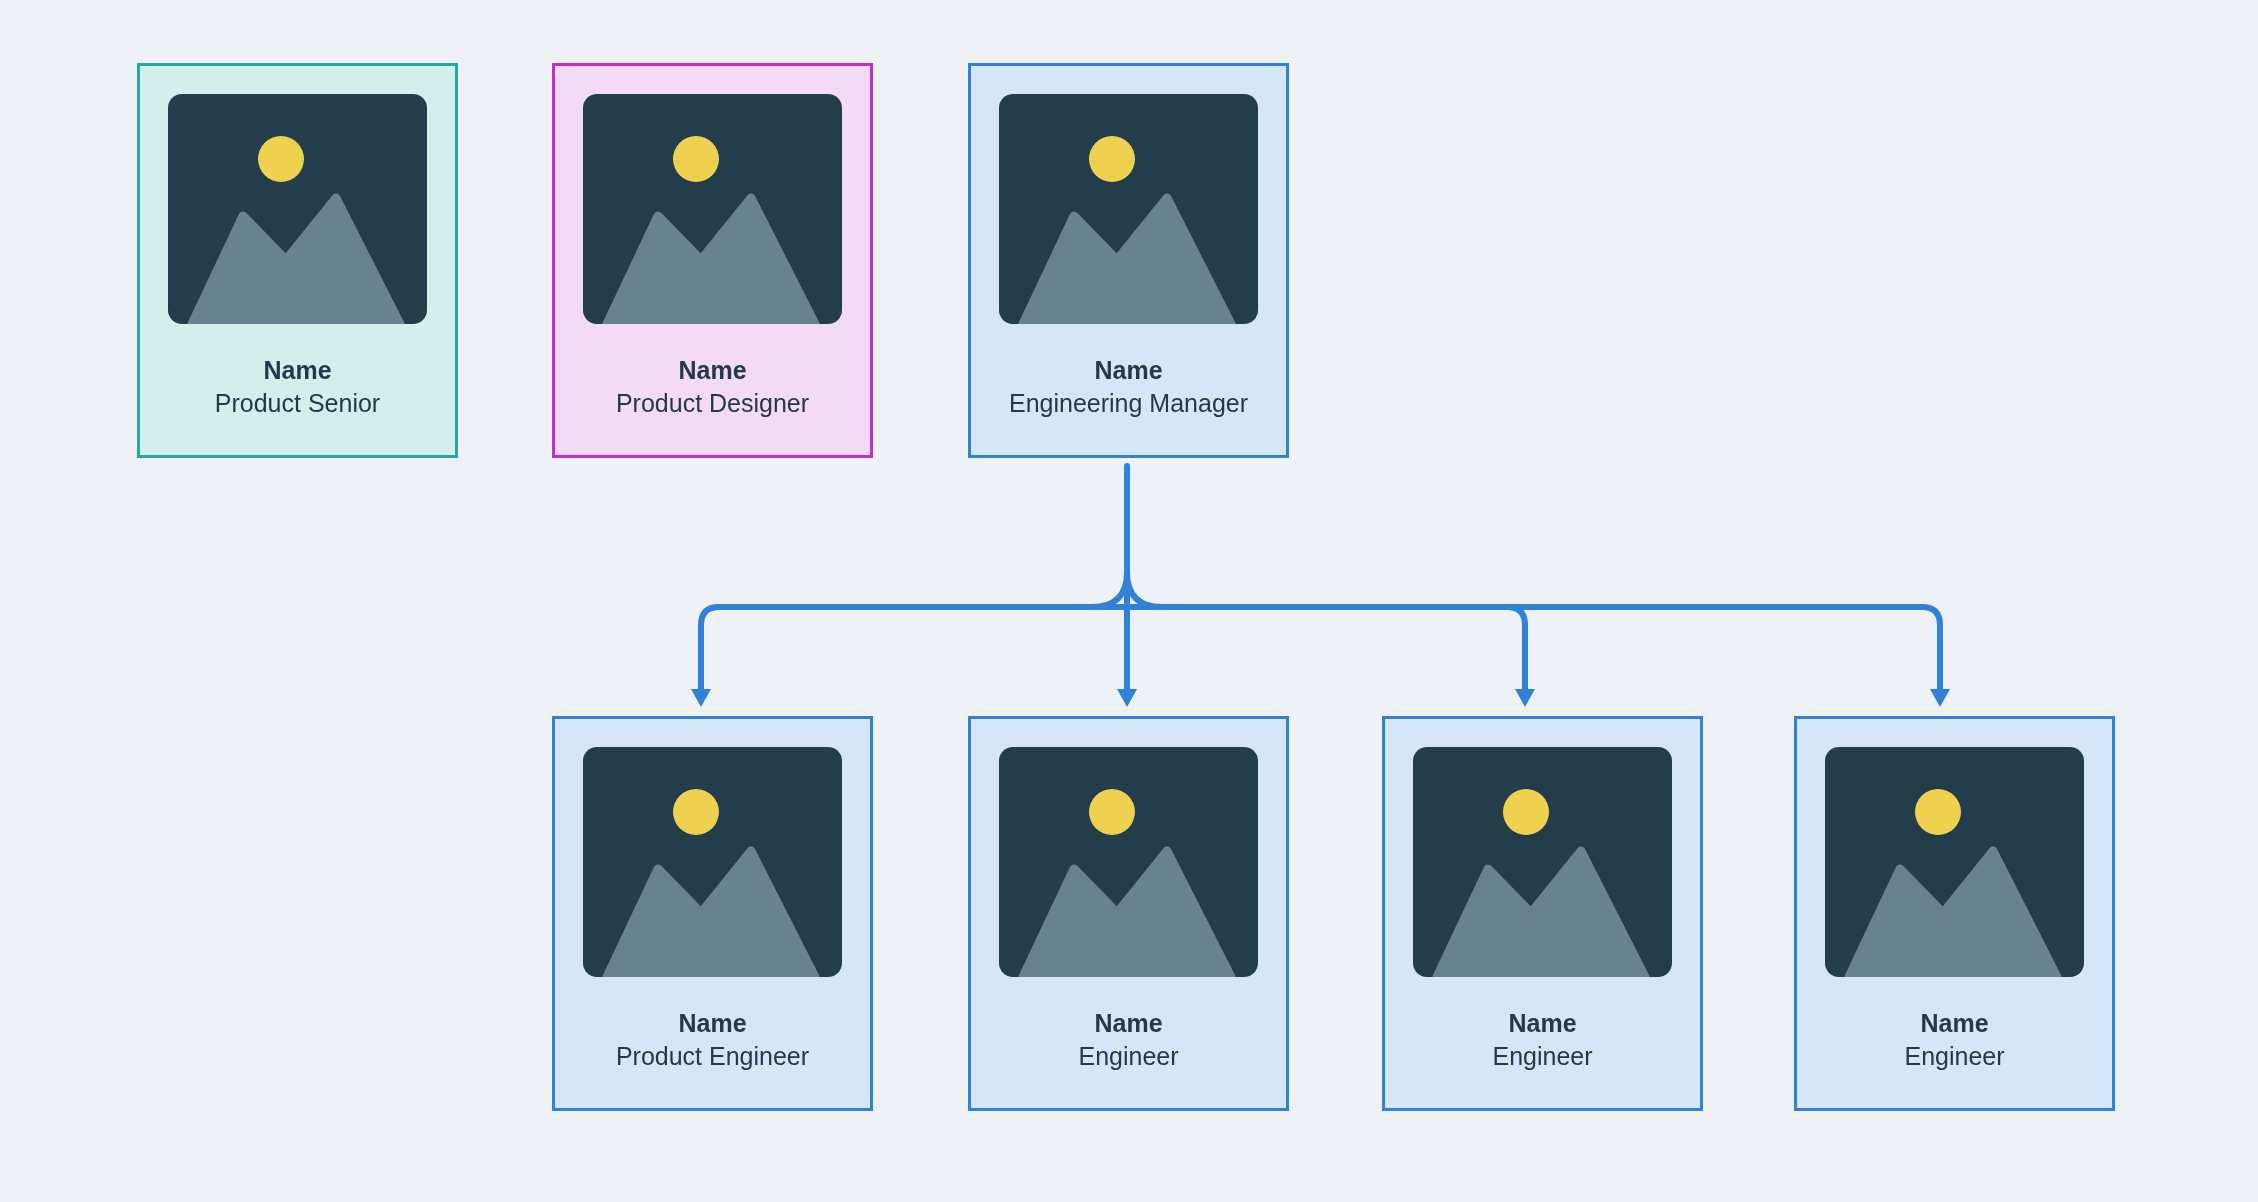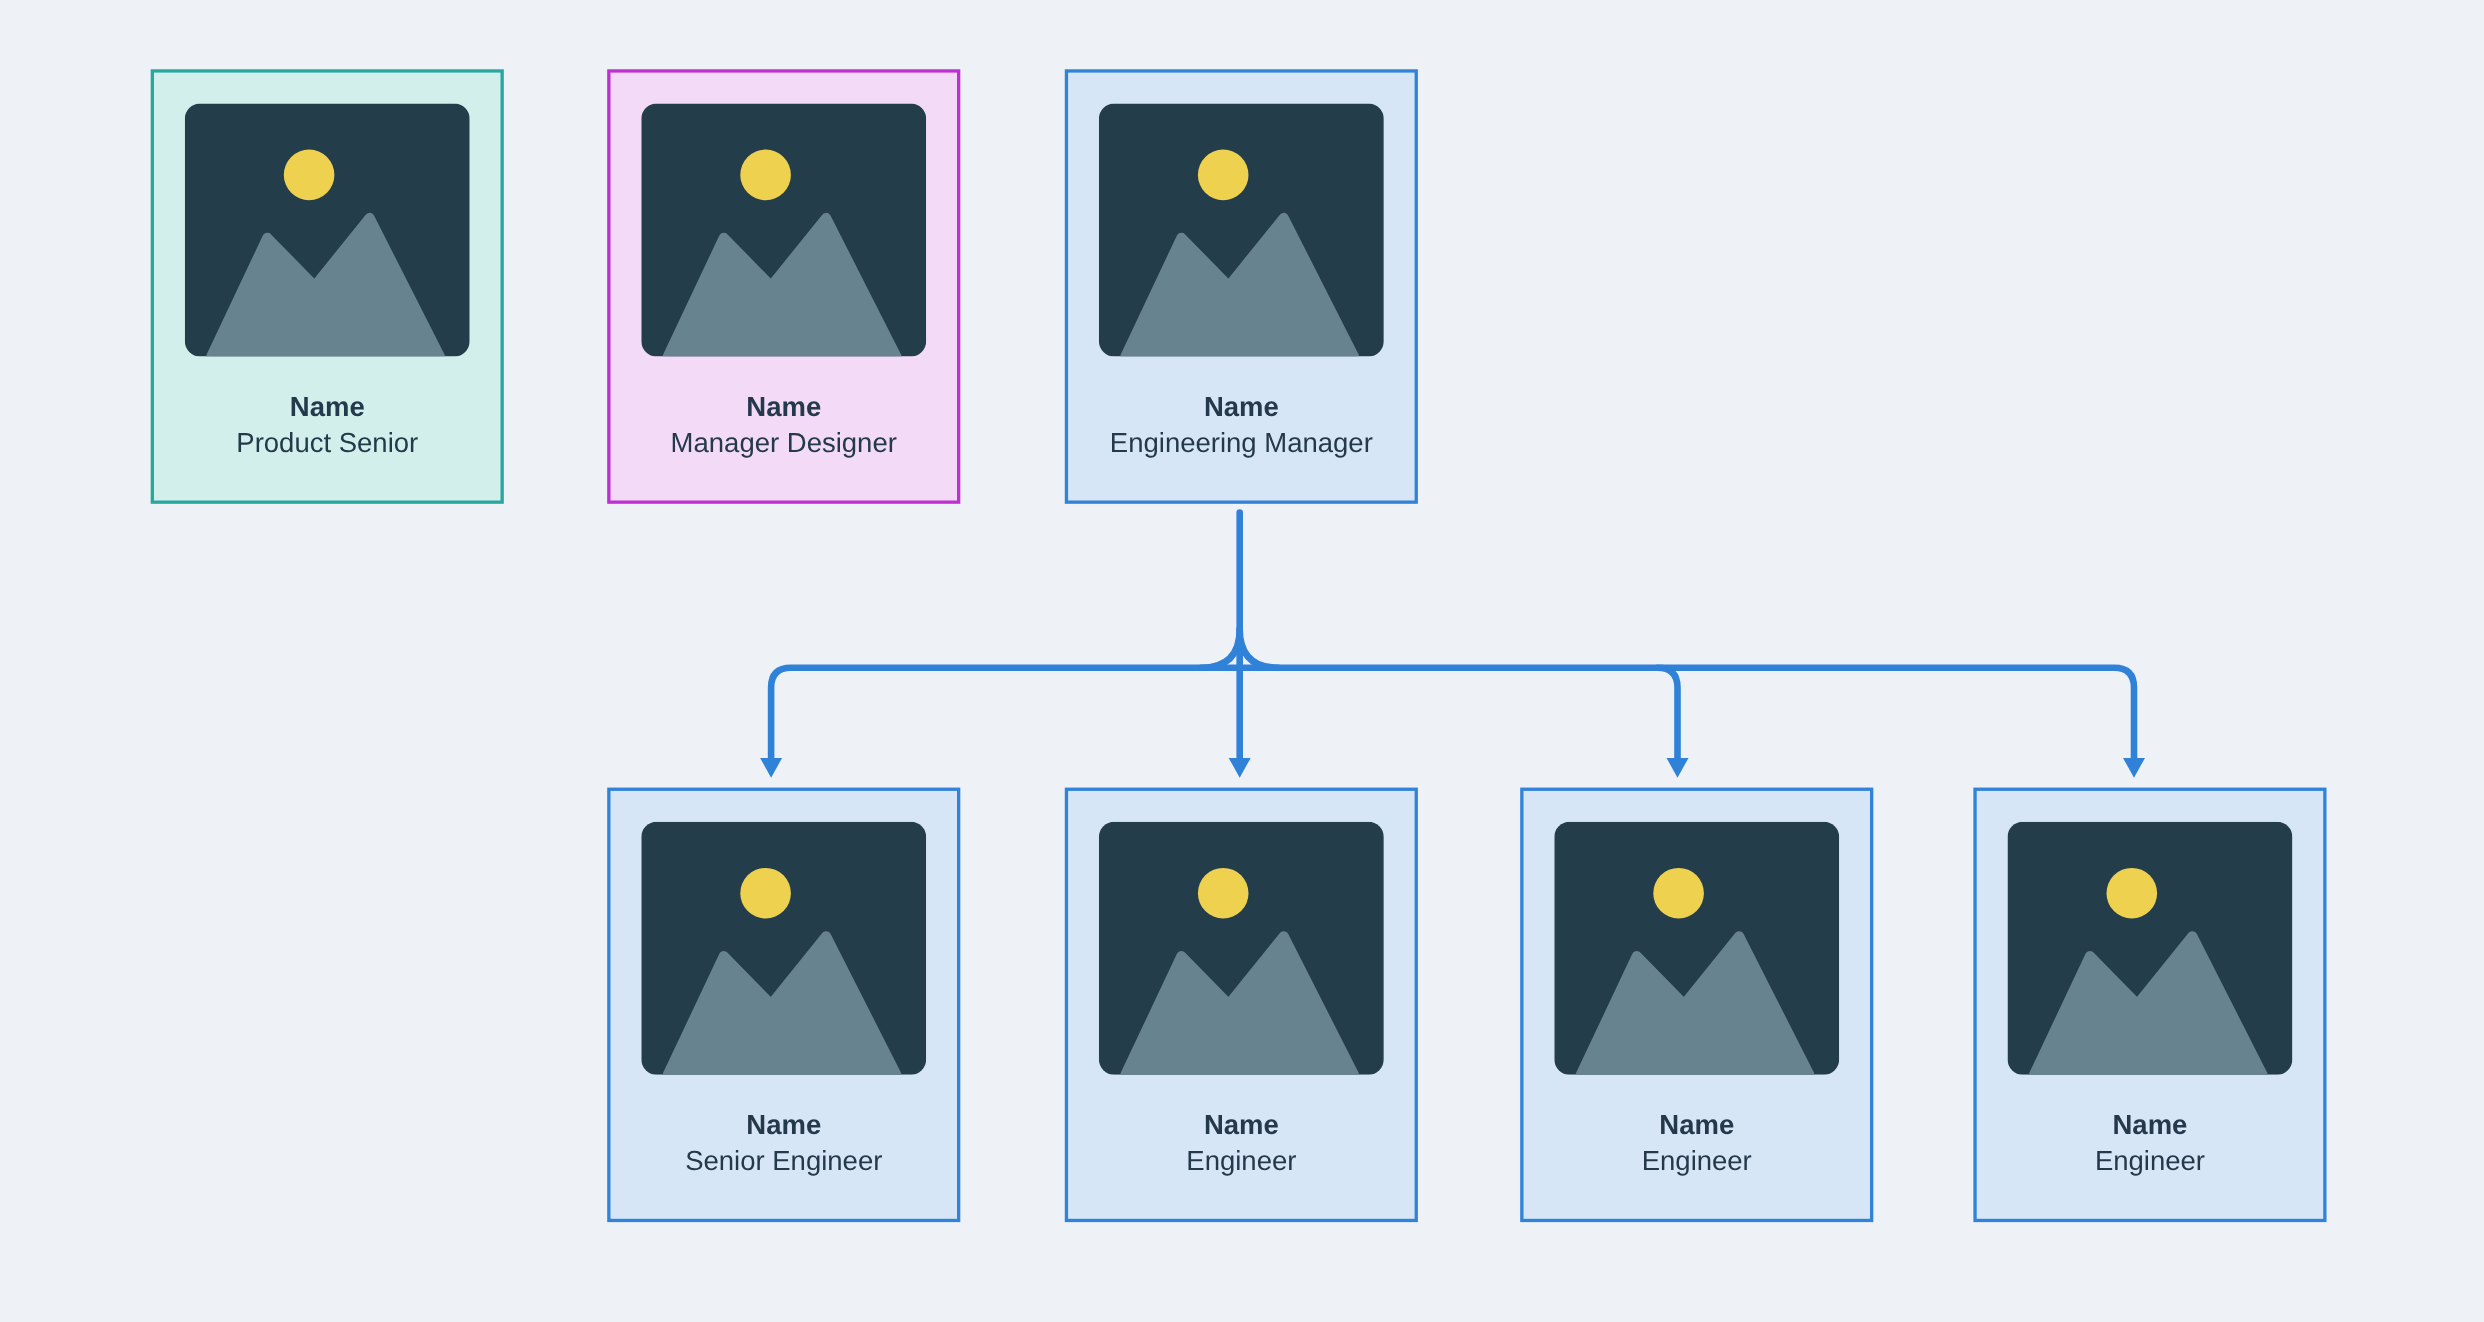--- a/index.html
+++ b/index.html
@@ -107,37 +107,37 @@
       </svg>
     <div class="name">Name</div>
     <div class="role">Product Senior</div>
   </div>
 
   <div class="card v-pink pos-pd">
     <svg class="thumb" viewBox="0 0 259 230">
         <use href="#imgph"></use>
       </svg>
     <div class="name">Name</div>
-    <div class="role">Manager Designer</div>
+    <div class="role">Product Designer</div>
   </div>
 
   <div class="card v-blue pos-em">
     <svg class="thumb" viewBox="0 0 259 230">
         <use href="#imgph"></use>
       </svg>
     <div class="name">Name</div>
     <div class="role">Engineering Manager</div>
   </div>
 
   <div class="card v-blue pos-se">
     <svg class="thumb" viewBox="0 0 259 230">
         <use href="#imgph"></use>
       </svg>
     <div class="name">Name</div>
-    <div class="role">Senior Engineer</div>
+    <div class="role">Product Engineer</div>
   </div>
 
   <div class="card v-blue pos-e1">
     <svg class="thumb" viewBox="0 0 259 230">
         <use href="#imgph"></use>
       </svg>
     <div class="name">Name</div>
     <div class="role">Engineer</div>
   </div>
 

